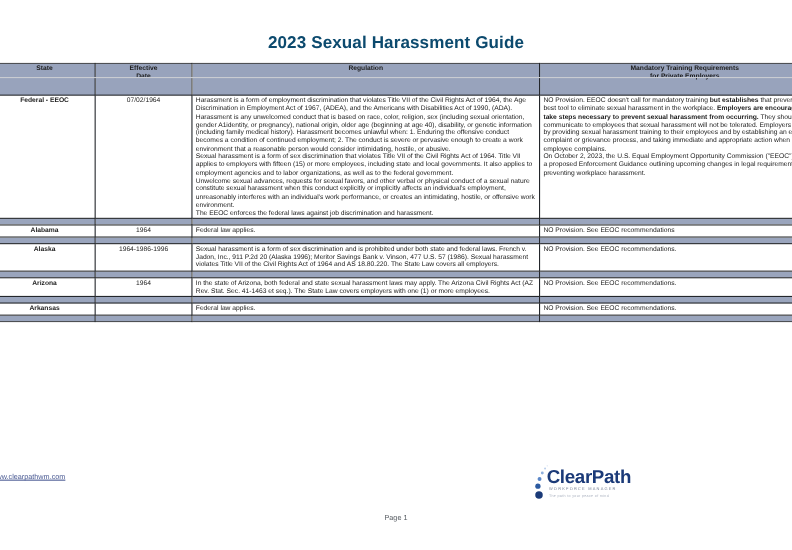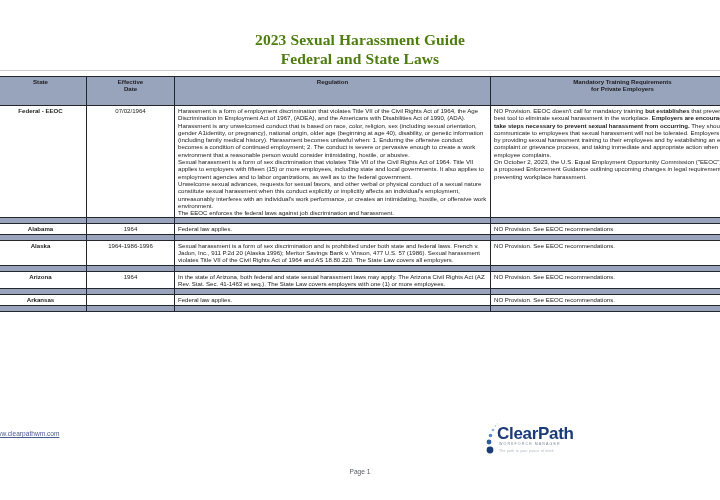--- a/index.html
+++ b/index.html
@@ -25,24 +25,23 @@
   }
 
   
   .title-block {
     padding-top: 30px;
     text-align: center;
   }
   .title-line {
     font-size: 15.5px;
     font-weight: bold;
-    color: #4d7c0f;
+    color: #0c4a6e;
     line-height: 19px;
     letter-spacing: 0.1px;
-    font-family: Liberation Serif, serif;
   }
 
   
   .table-wrap {
     margin-top: 8px;
     width: 720px;
     overflow: hidden;
   }
   table.guide {
     border-collapse: collapse;
@@ -194,21 +193,20 @@
     background: #c9ccd2;
   }
 </style>
 </head>
 <body>
 
 <div class="page">
 
   <div class="title-block">
     <div class="title-line">2023 Sexual Harassment Guide</div>
-    <div class="title-line">Federal and State Laws</div>
   </div>
 
   <div class="top-rule"></div>
 
   <div class="table-wrap">
     <table class="guide">
       <colgroup>
         <col class="c-state">
         <col class="c-date">
         <col class="c-reg">

